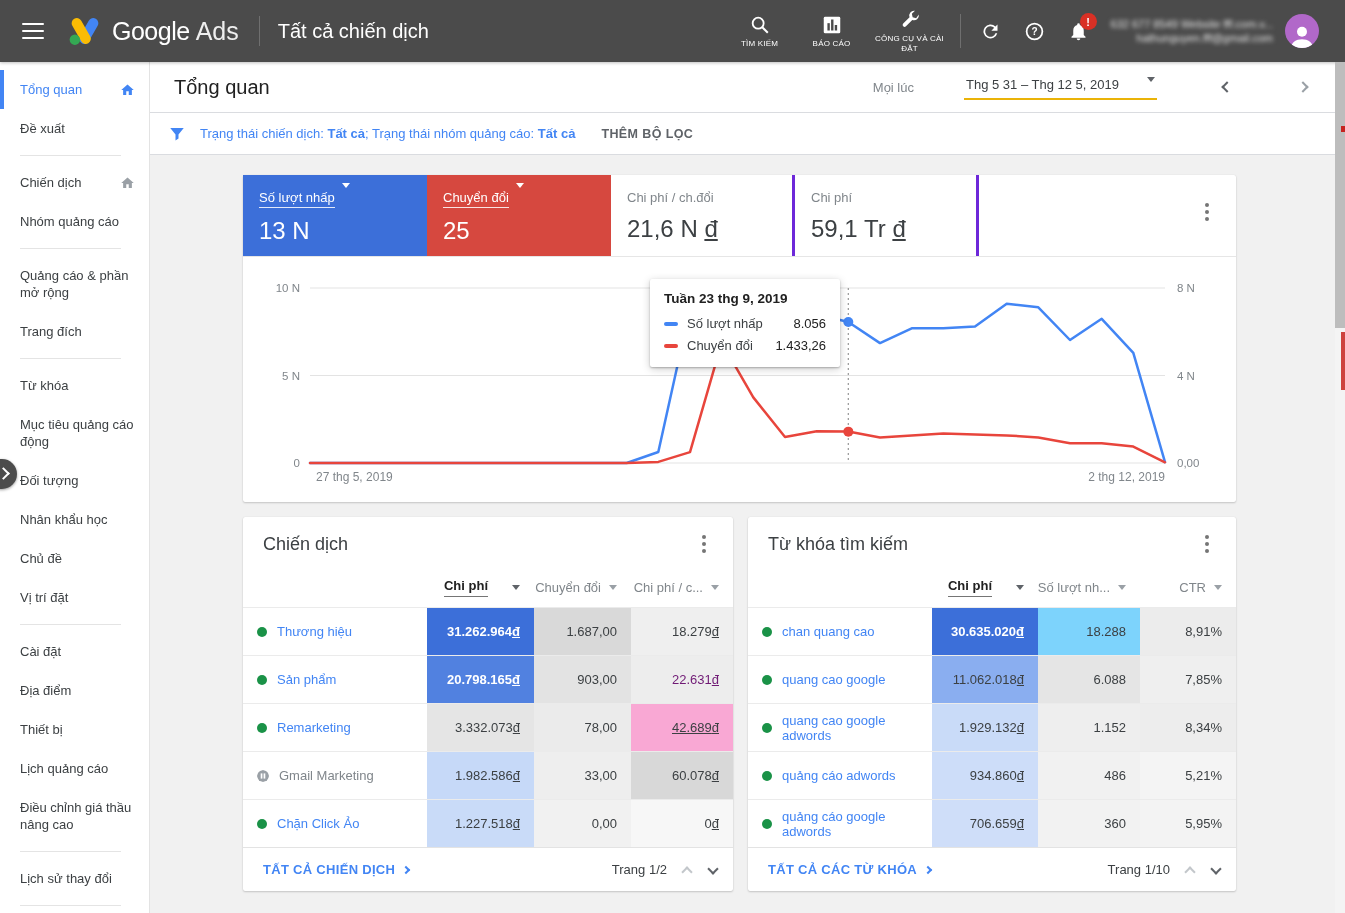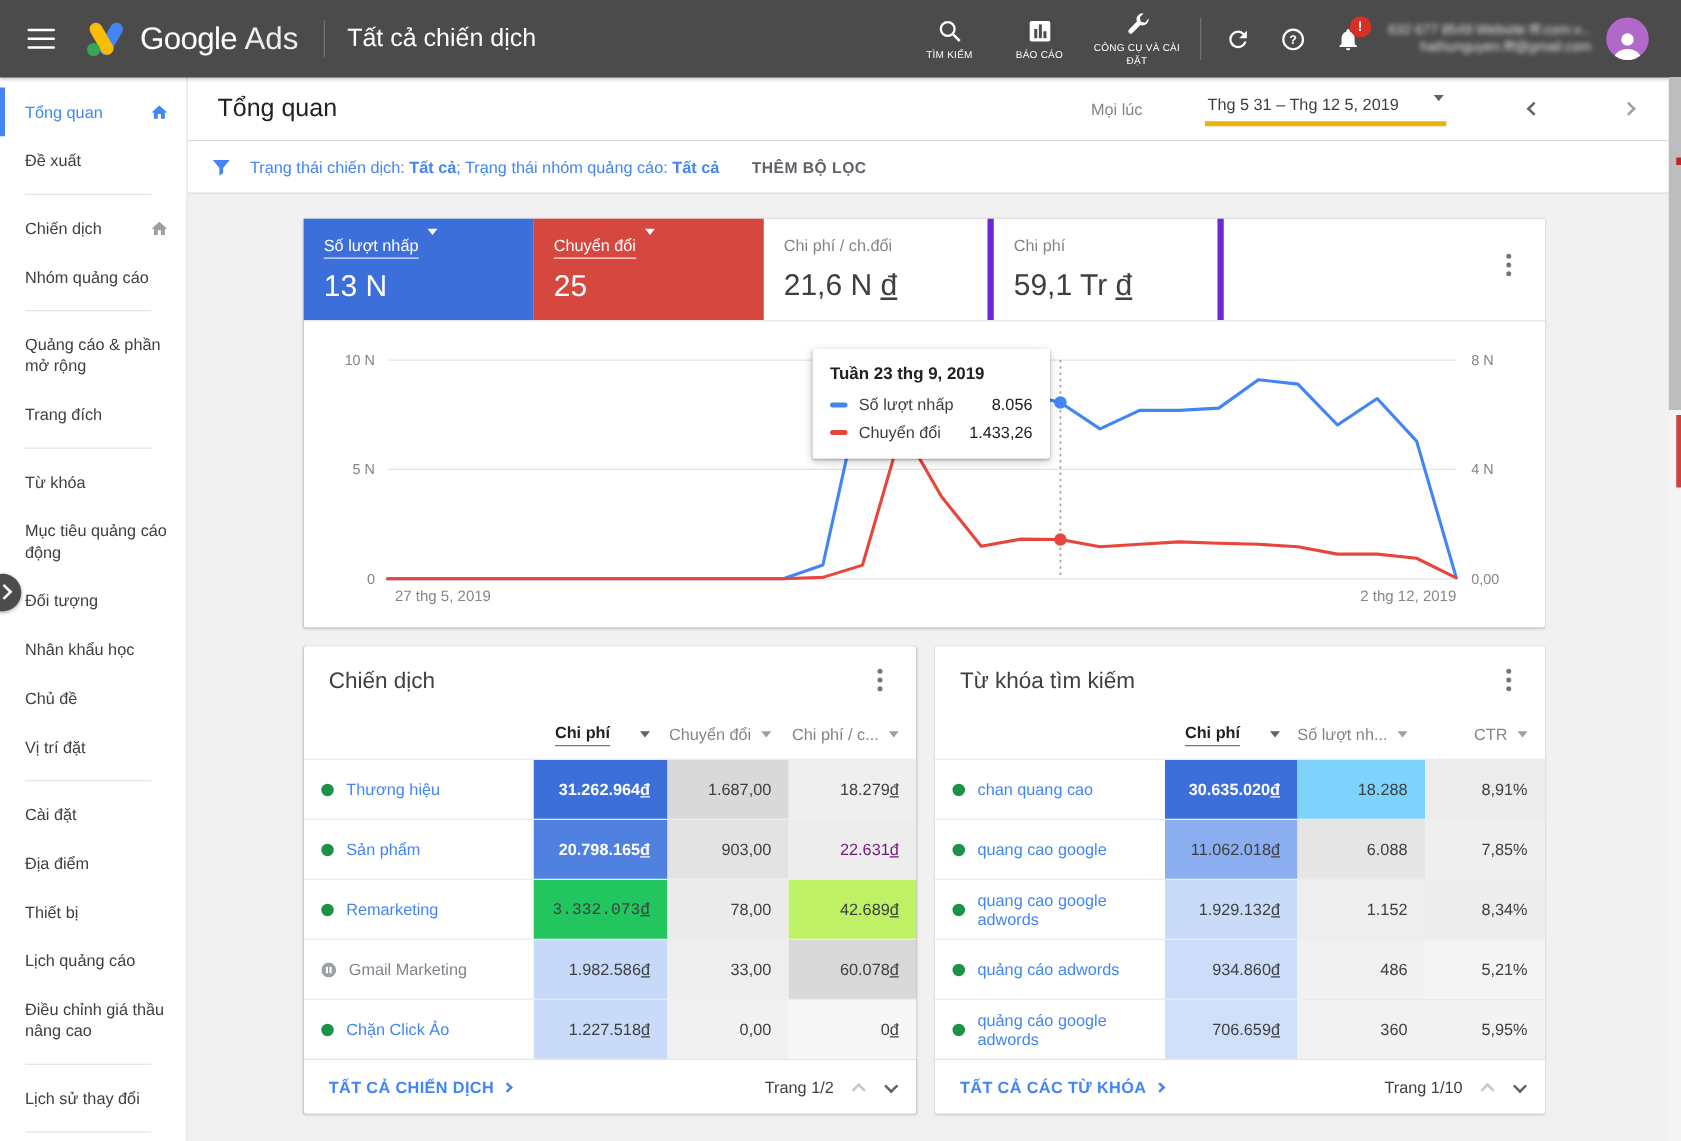--- a/index.html
+++ b/index.html
@@ -38,41 +38,41 @@
                    box-shadow:0 1px 3px rgba(0,0,0,.4); cursor:pointer; }
   .side-expander::after { content:""; position:absolute; right:9px; top:10px; width:7px; height:7px;
                    border-right:2px solid #fff; border-top:2px solid #fff; transform:rotate(45deg); }
 
   
   .page-header { position:absolute; left:150px; top:62px; width:1195px; height:51px; background:#fff;
                  border-bottom:1px solid #dadce0; display:flex; align-items:center; padding:0 38px 0 24px; z-index:10; }
   .page-title { font-size:20px; color:#212121; }
   .date-ctrl { margin-left:auto; display:flex; align-items:center; font-size:13px;gap:40px; }
   .date-preset { color:#80868b; margin-right:10px; }
-  .date-range { color:#3c4043; border-bottom:4px solid #eab308; padding:3px 2px 6px 2px; display:flex; align-items:flex-start; cursor:pointer; }
+  .date-range { color:#3c4043; border-bottom:2px solid #eab308; padding:3px 2px 6px 2px; display:flex; align-items:flex-start; cursor:pointer; }
   .caret { width:0; height:0; border-left:4.5px solid transparent; border-right:4.5px solid transparent; border-top:5px solid #5f6368; margin-left:28px; }
   .chev { width:8px; height:8px; border-right:2px solid #5f6368; border-bottom:2px solid #5f6368; display:inline-block; cursor:pointer; }
   .chev.left { transform:rotate(135deg); margin:0 14px 0 26px; }
   .chev.right { transform:rotate(-45deg); border-color:#9aa0a6; margin-left:14px; }
 
   .filterbar { position:absolute; left:150px; top:113px; width:1195px; height:42px; background:#fff;
                border-bottom:1px solid #dadce0; display:flex; align-items:center; padding:0 24px 0 18px; font-size:13px; z-index:10; }
   .filter-text { color:#4285f4; margin-left:14px; cursor:pointer; }
   .filter-text b { font-weight:bold; }
   .add-filter { color:#5f6368; font-weight:bold; letter-spacing:.4px; margin-left:26px; font-size:12.5px; cursor:pointer; }
 
   
   .card { position:absolute; background:#fff; border-radius:2px; box-shadow:0 1px 2px rgba(0,0,0,.18), 0 0 1px rgba(0,0,0,.12); }
   .card-chart { left:243px; top:175px; width:993px; height:327px; }
   .card-campaigns { left:243px; top:517px; width:490px; height:374px; }
   .card-keywords { left:748px; top:517px; width:488px; height:374px; }
 
   
   .metric-strip { display:flex; height:82px; border-bottom:1px solid #e6e6e6; position:relative; }
-  .metric { width:184px; padding:13px 16px; cursor:pointer; border-right:5px solid #6d28d9; }
+  .metric { width:184px; padding:13px 16px; cursor:pointer; border-right:3px solid #6d28d9; }
   .metric .m-label { font-size:13px; display:inline-flex; align-items:center; }
   .metric .m-value { font-size:24px; margin-top:9px; }
   .metric.plain .m-label { color:#80868b; }
   .metric.plain .m-value { color:#3c4043; }
   .metric.sel { border-right:none; }
   .metric.sel .m-label { color:#fff; border-bottom:1px solid rgba(255,255,255,.85); padding-bottom:2px; }
   .metric.sel .m-value { color:#fff; }
   .metric.sel .m-caret { width:0;height:0;border-left:4px solid transparent;border-right:4px solid transparent;border-top:5px solid #fff; margin-left:7px; }
   .kebab { position:absolute; right:16px; top:24px; width:26px; height:26px; display:flex; align-items:center; justify-content:center; cursor:pointer; }
   .kebab i { width:4px; height:4px; border-radius:50%; background:#757575; display:block; position:relative; }
@@ -334,23 +334,23 @@
       </div>
       <div class="tcell" style="background:#5181e0;color:#ffffff;font-weight:bold;">20.798.165 <span class="dong">đ</span></div>
       <div class="tcell" style="background:#e3e3e3;color:#3c4043;">903,00</div>
       <div class="tcell" style="background:#ededed;color:#701a75;align-items:center;">22.631 <span class="dong">đ</span></div>
     </div>
     <div class="trow" style="grid-template-columns:184px 107px 97px 102px;">
       <div class="tcell name">
         <span class="status-dot" style="background:#1a9247"></span>
         <span class="name-link" style="color:#4285f4">Remarketing</span>
       </div>
-      <div class="tcell" style="background:#22c55e;color:#3c4043;font-family:Liberation Mono, monospace;">3.332.073 <span class="dong">đ</span></div>
+      <div class="tcell" style="background:#e5e5e5;color:#3c4043;">3.332.073 <span class="dong">đ</span></div>
       <div class="tcell" style="background:#ebebeb;color:#3c4043;">78,00</div>
-      <div class="tcell" style="background:#bef264;color:#3c4043;">42.689 <span class="dong">đ</span></div>
+      <div class="tcell" style="background:#f9a8d4;color:#3c4043;text-decoration:underline;">42.689 <span class="dong">đ</span></div>
     </div>
     <div class="trow" style="grid-template-columns:184px 107px 97px 102px;">
       <div class="tcell name">
         <svg class="status-dot" width="12" height="12" viewBox="0 0 12 12" style="width:12px;height:12px;">
       <circle cx="6" cy="6" r="6" fill="#9aa0a6"></circle>
       <rect x="3.7" y="3.4" width="1.7" height="5.2" fill="#fff"></rect>
           <rect x="6.6" y="3.4" width="1.7" height="5.2" fill="#fff"></rect>
         </svg>
         <span class="name-link" style="color:#80868b">Gmail Marketing</span>
       </div>

